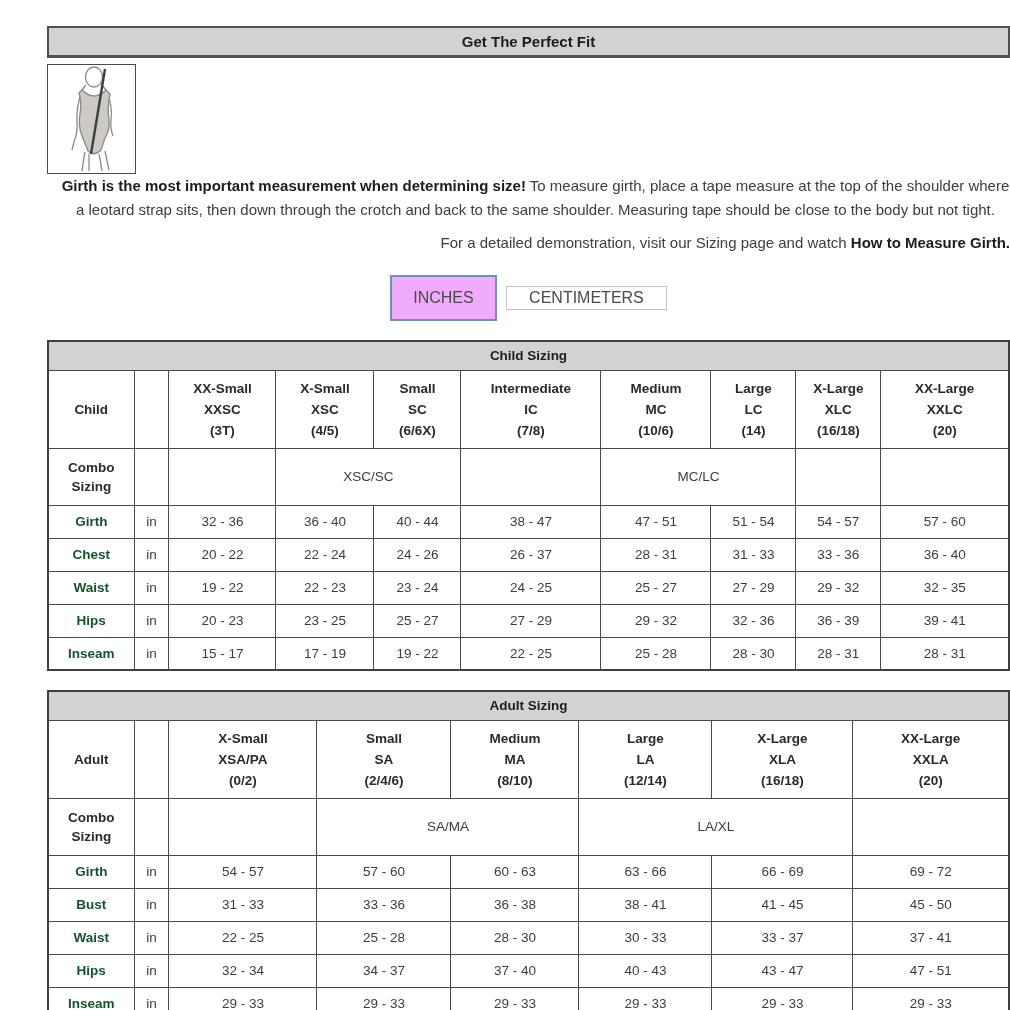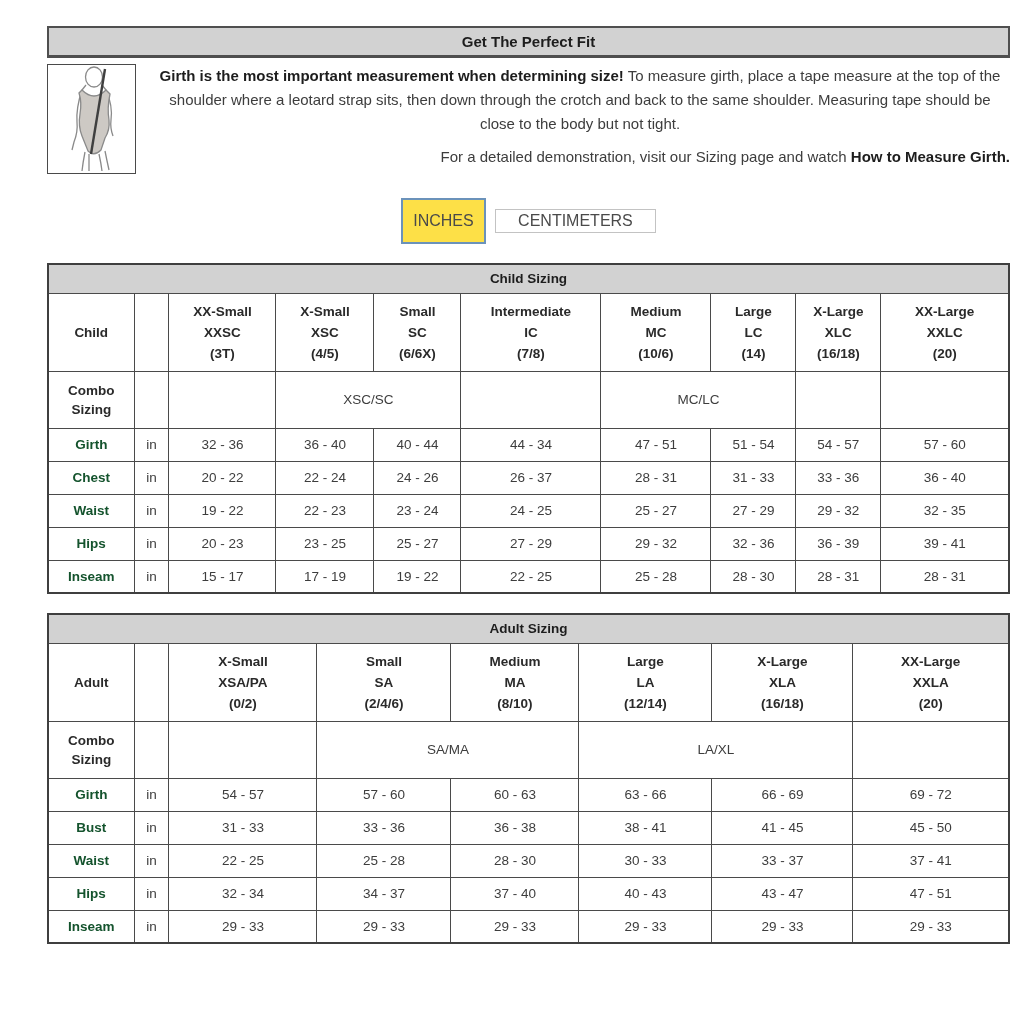--- a/index.html
+++ b/index.html
@@ -10,39 +10,39 @@
   .header-bar {
     background:#d2d2d2;
     border:2px solid #4f4f4f;
     border-bottom-width:3px;
     height:32px;
     display:flex; align-items:center; justify-content:center;
     font-size:15px; font-weight:bold; color:#1d1d1d;
   }
 
   
-  .intro-row { display:flex; margin-top:6px; }
+  .intro-row { display:flex; margin-top:6px;flex-direction:column; }
   .figure-box {
     width:89px; height:110px; border:1px solid #4a4a4a; flex:0 0 auto;
     background:#fff; display:flex; align-items:center; justify-content:center;
   }
   .intro-right { flex:1; padding-left:14px; display:flex; flex-direction:column; }
   .intro-text { text-align:center; font-size:15px; line-height:24px; color:#3d3d3d; }
   .intro-text b, .demo-line b { color:#1d1d1d; }
   .demo-line { text-align:right; font-size:15px; margin-top:12px; color:#3d3d3d; }
 
   
   .unit-row { text-align:center; margin-top:24px; }
   .btn {
     display:inline-block; font-family:inherit; font-size:16px; color:#4a4a4a;
     background:#fff; border:1px solid #c3c3c3; padding:2px 22px; cursor:pointer;
     vertical-align:middle;
   }
   .btn.active {
-    background:#fde047; border:2px solid #6b92ba; padding:12px 10px; margin-right:5px;
+    background:#f0abfc; border:2px solid #6b92ba; padding:12px 21px; margin-right:5px;
   }
 
   .note-line { text-align:center; font-size:14px; margin-top:24px; color:#3d3d3d; }
 
   
   table.sizing {
     width:100%; border-collapse:collapse; table-layout:fixed;
     border:2px solid #3f3f3f; margin-top:19px; color:#3d3d3d;
   }
   table.sizing td { border:1px solid #4a4a4a; text-align:center; vertical-align:middle; font-size:13.5px; }
@@ -163,21 +163,21 @@
       <td colspan="2">MC/LC</td>
       <td></td>
       <td></td>
     </tr>
     <tr class="data-row">
       <td class="row-label">Girth</td>
       <td>in</td>
       <td>32 - 36</td>
       <td>36 - 40</td>
       <td>40 - 44</td>
-      <td>44 - 34</td>
+      <td>38 - 47</td>
       <td>47 - 51</td>
       <td>51 - 54</td>
       <td>54 - 57</td>
       <td>57 - 60</td>
     </tr>
     <tr class="data-row">
       <td class="row-label">Chest</td>
       <td>in</td>
       <td>20 - 22</td>
       <td>22 - 24</td>

